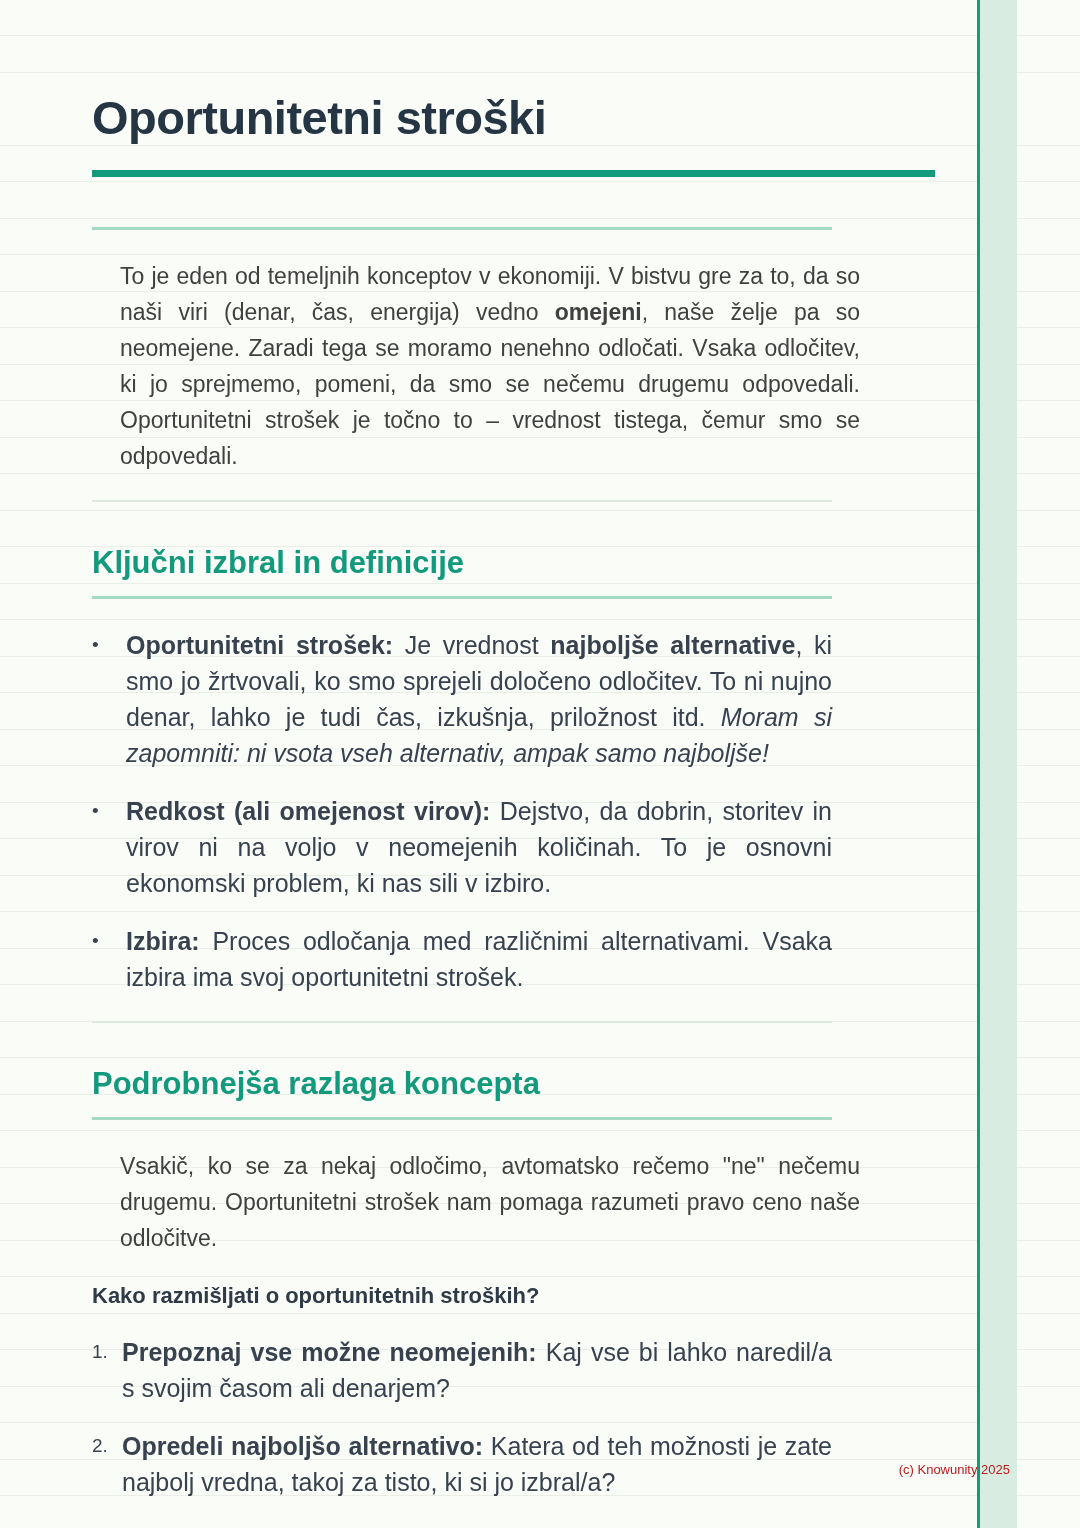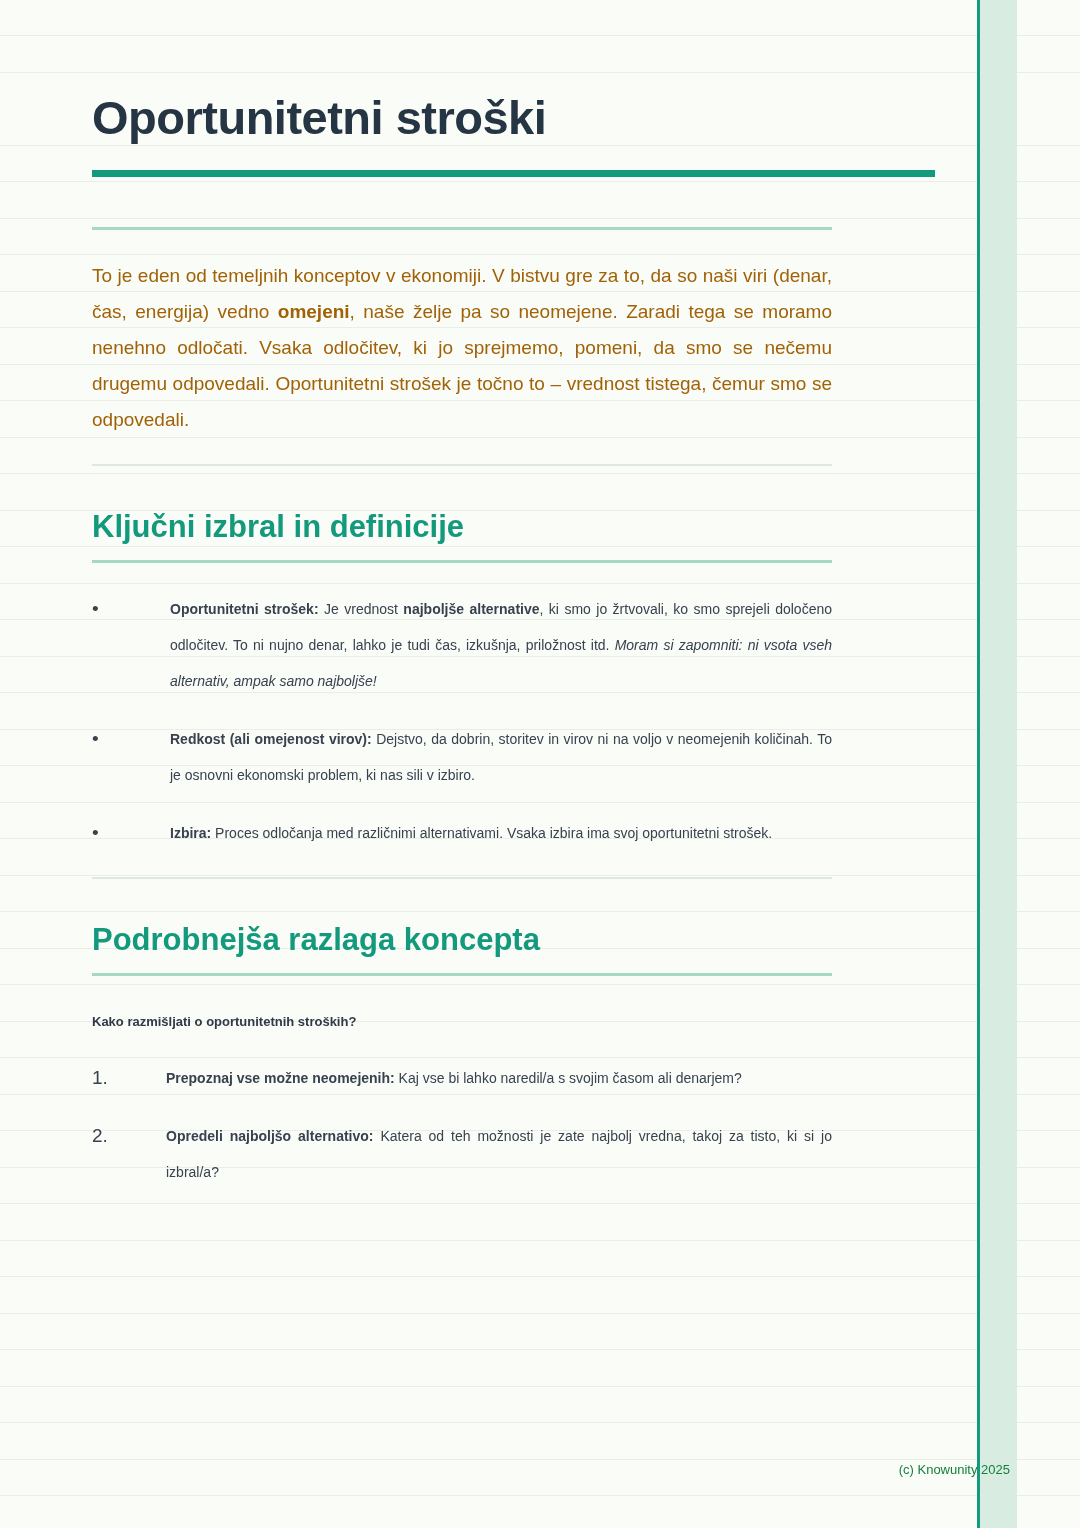--- a/index.html
+++ b/index.html
@@ -33,47 +33,46 @@
     height:7px; background:#13997c; width:100%; margin-bottom:50px;
   }
   .section-heading {
     font-size:31px; font-weight:700; color:#13997c;
     line-height:1.2; margin-bottom:15px;
   }
   .heading-underline {
     height:3px; width:740px; background:#a6d9c3; margin-bottom:28px;
   }
   .body-text {
-    width:740px; font-size:19px; line-height:36px;
-    text-align:justify; color:#a16207;
+    width:740px; font-size:23px; line-height:36px;
+    text-align:justify; color:#404040;margin-left:28px;
   }
   .divider {
     width:740px; height:2px; background:#dfe8df;
     margin:26px 0 42px 0;
   }
   .list { width:740px; list-style:none; }
   .list-item { display:flex; margin-bottom:22px; }
   .marker {
     flex:0 0 34px; width:34px; font-size:19px; line-height:36px;
     color:#37424e;
   }
   .num-marker { flex:0 0 30px; width:30px; }
   .li-text {
-    flex:1; font-size:14px; line-height:36px; text-align:justify;
+    flex:1; font-size:25px; line-height:36px; text-align:justify;
     color:#37424e;
-    margin-left:44px;
   }
   .bold-line {
-    width:740px; font-size:13px; line-height:36px; font-weight:700;
+    width:740px; font-size:22px; line-height:36px; font-weight:700;
     color:#2e3a46; margin-bottom:20px;
   }
   .para-gap { margin-bottom:22px; }
   .footer {
     position:absolute; right:70px; top:1462px;
-    font-size:13px; color:#15803d; z-index:3;
+    font-size:13px; color:#b91c1c; z-index:3;
   }
   b { font-weight:700; }
   i { font-style:italic; }
 </style>
 </head>
 <body>
 
 <div class="stripe"></div>
 
 <div class="content">
@@ -103,20 +102,21 @@
       <span class="marker">•</span>
       <div class="li-text"><b>Izbira:</b><span> Proces odločanja med različnimi alternativami. Vsaka izbira ima svoj oportunitetni strošek.</span></div>
     </li>
   </ul>
 
   <div class="divider"></div>
 
   <h2 class="section-heading">Podrobnejša razlaga koncepta</h2>
   <div class="heading-underline"></div>
 
+  <p class="body-text para-gap">Vsakič, ko se za nekaj odločimo, avtomatsko rečemo "ne" nečemu drugemu. Oportunitetni strošek nam pomaga razumeti pravo ceno naše odločitve.</p>
 
   <div class="bold-line">Kako razmišljati o oportunitetnih stroških?</div>
 
   <ol class="list">
     <li class="list-item">
       <span class="marker num-marker">1.</span>
       <div class="li-text"><b>Prepoznaj vse možne neomejenih:</b><span> Kaj vse bi lahko naredil/a s svojim časom ali denarjem?</span></div>
     </li>
     <li class="list-item">
       <span class="marker num-marker">2.</span>

